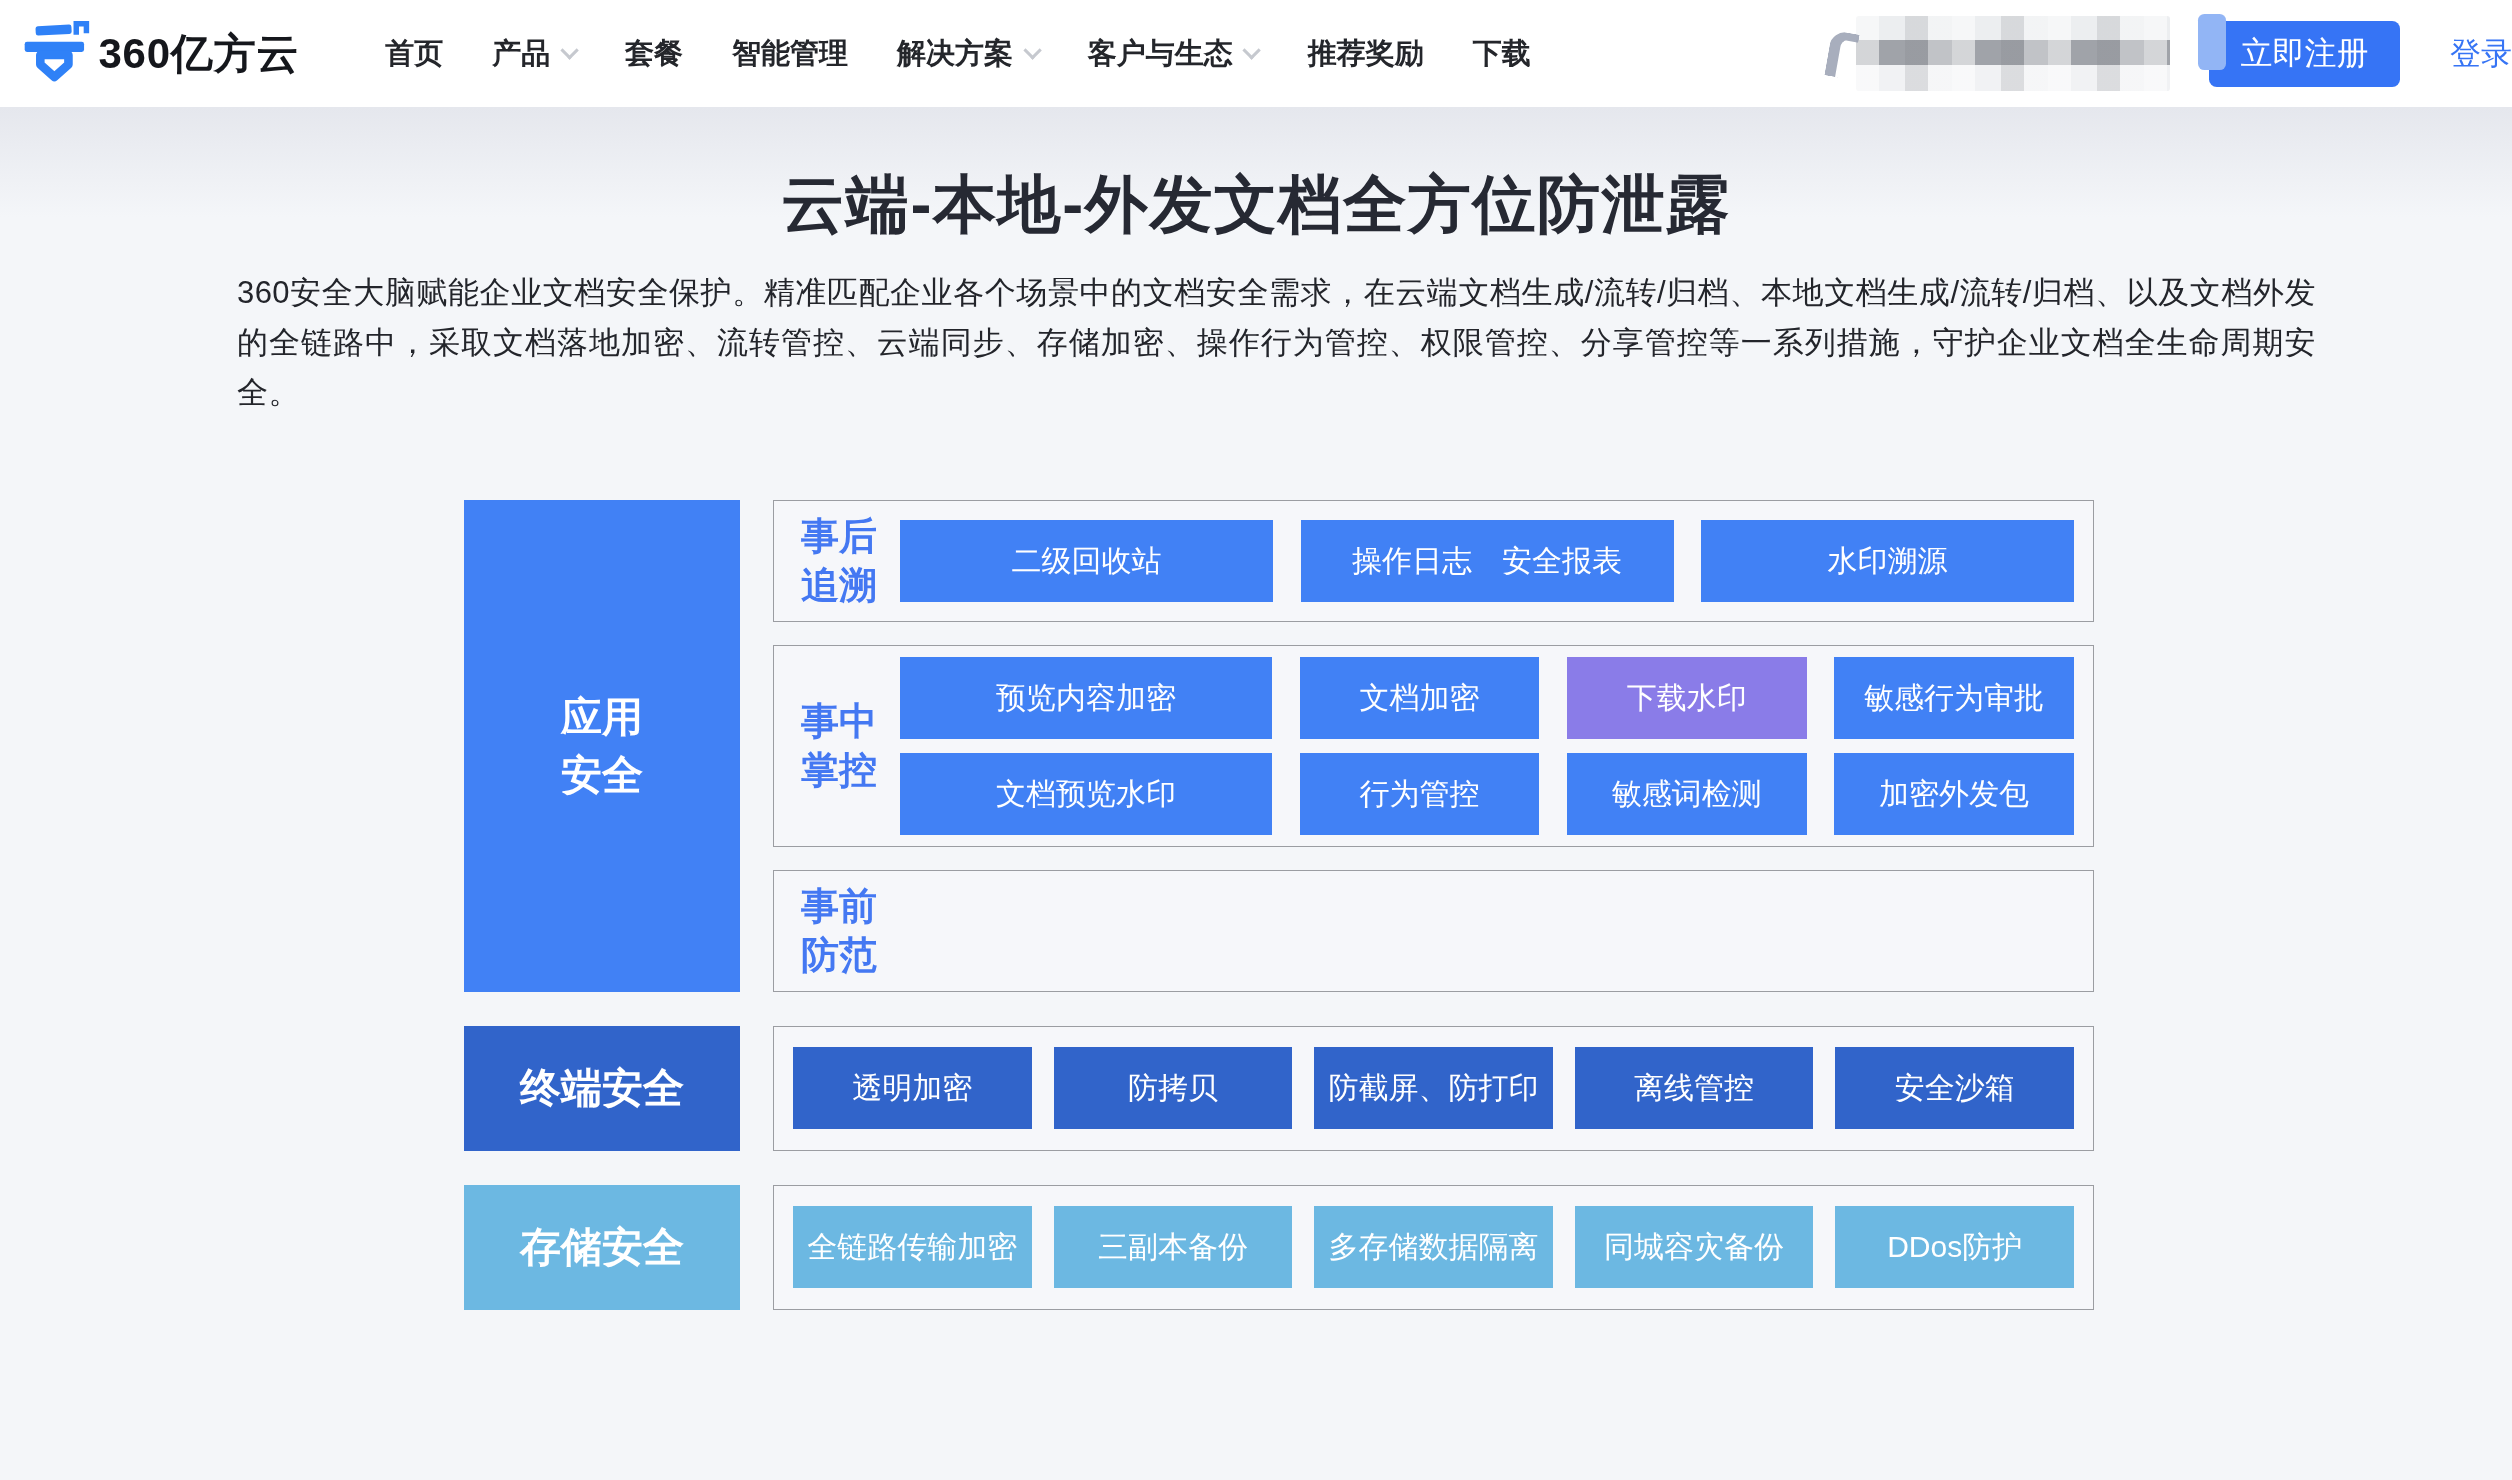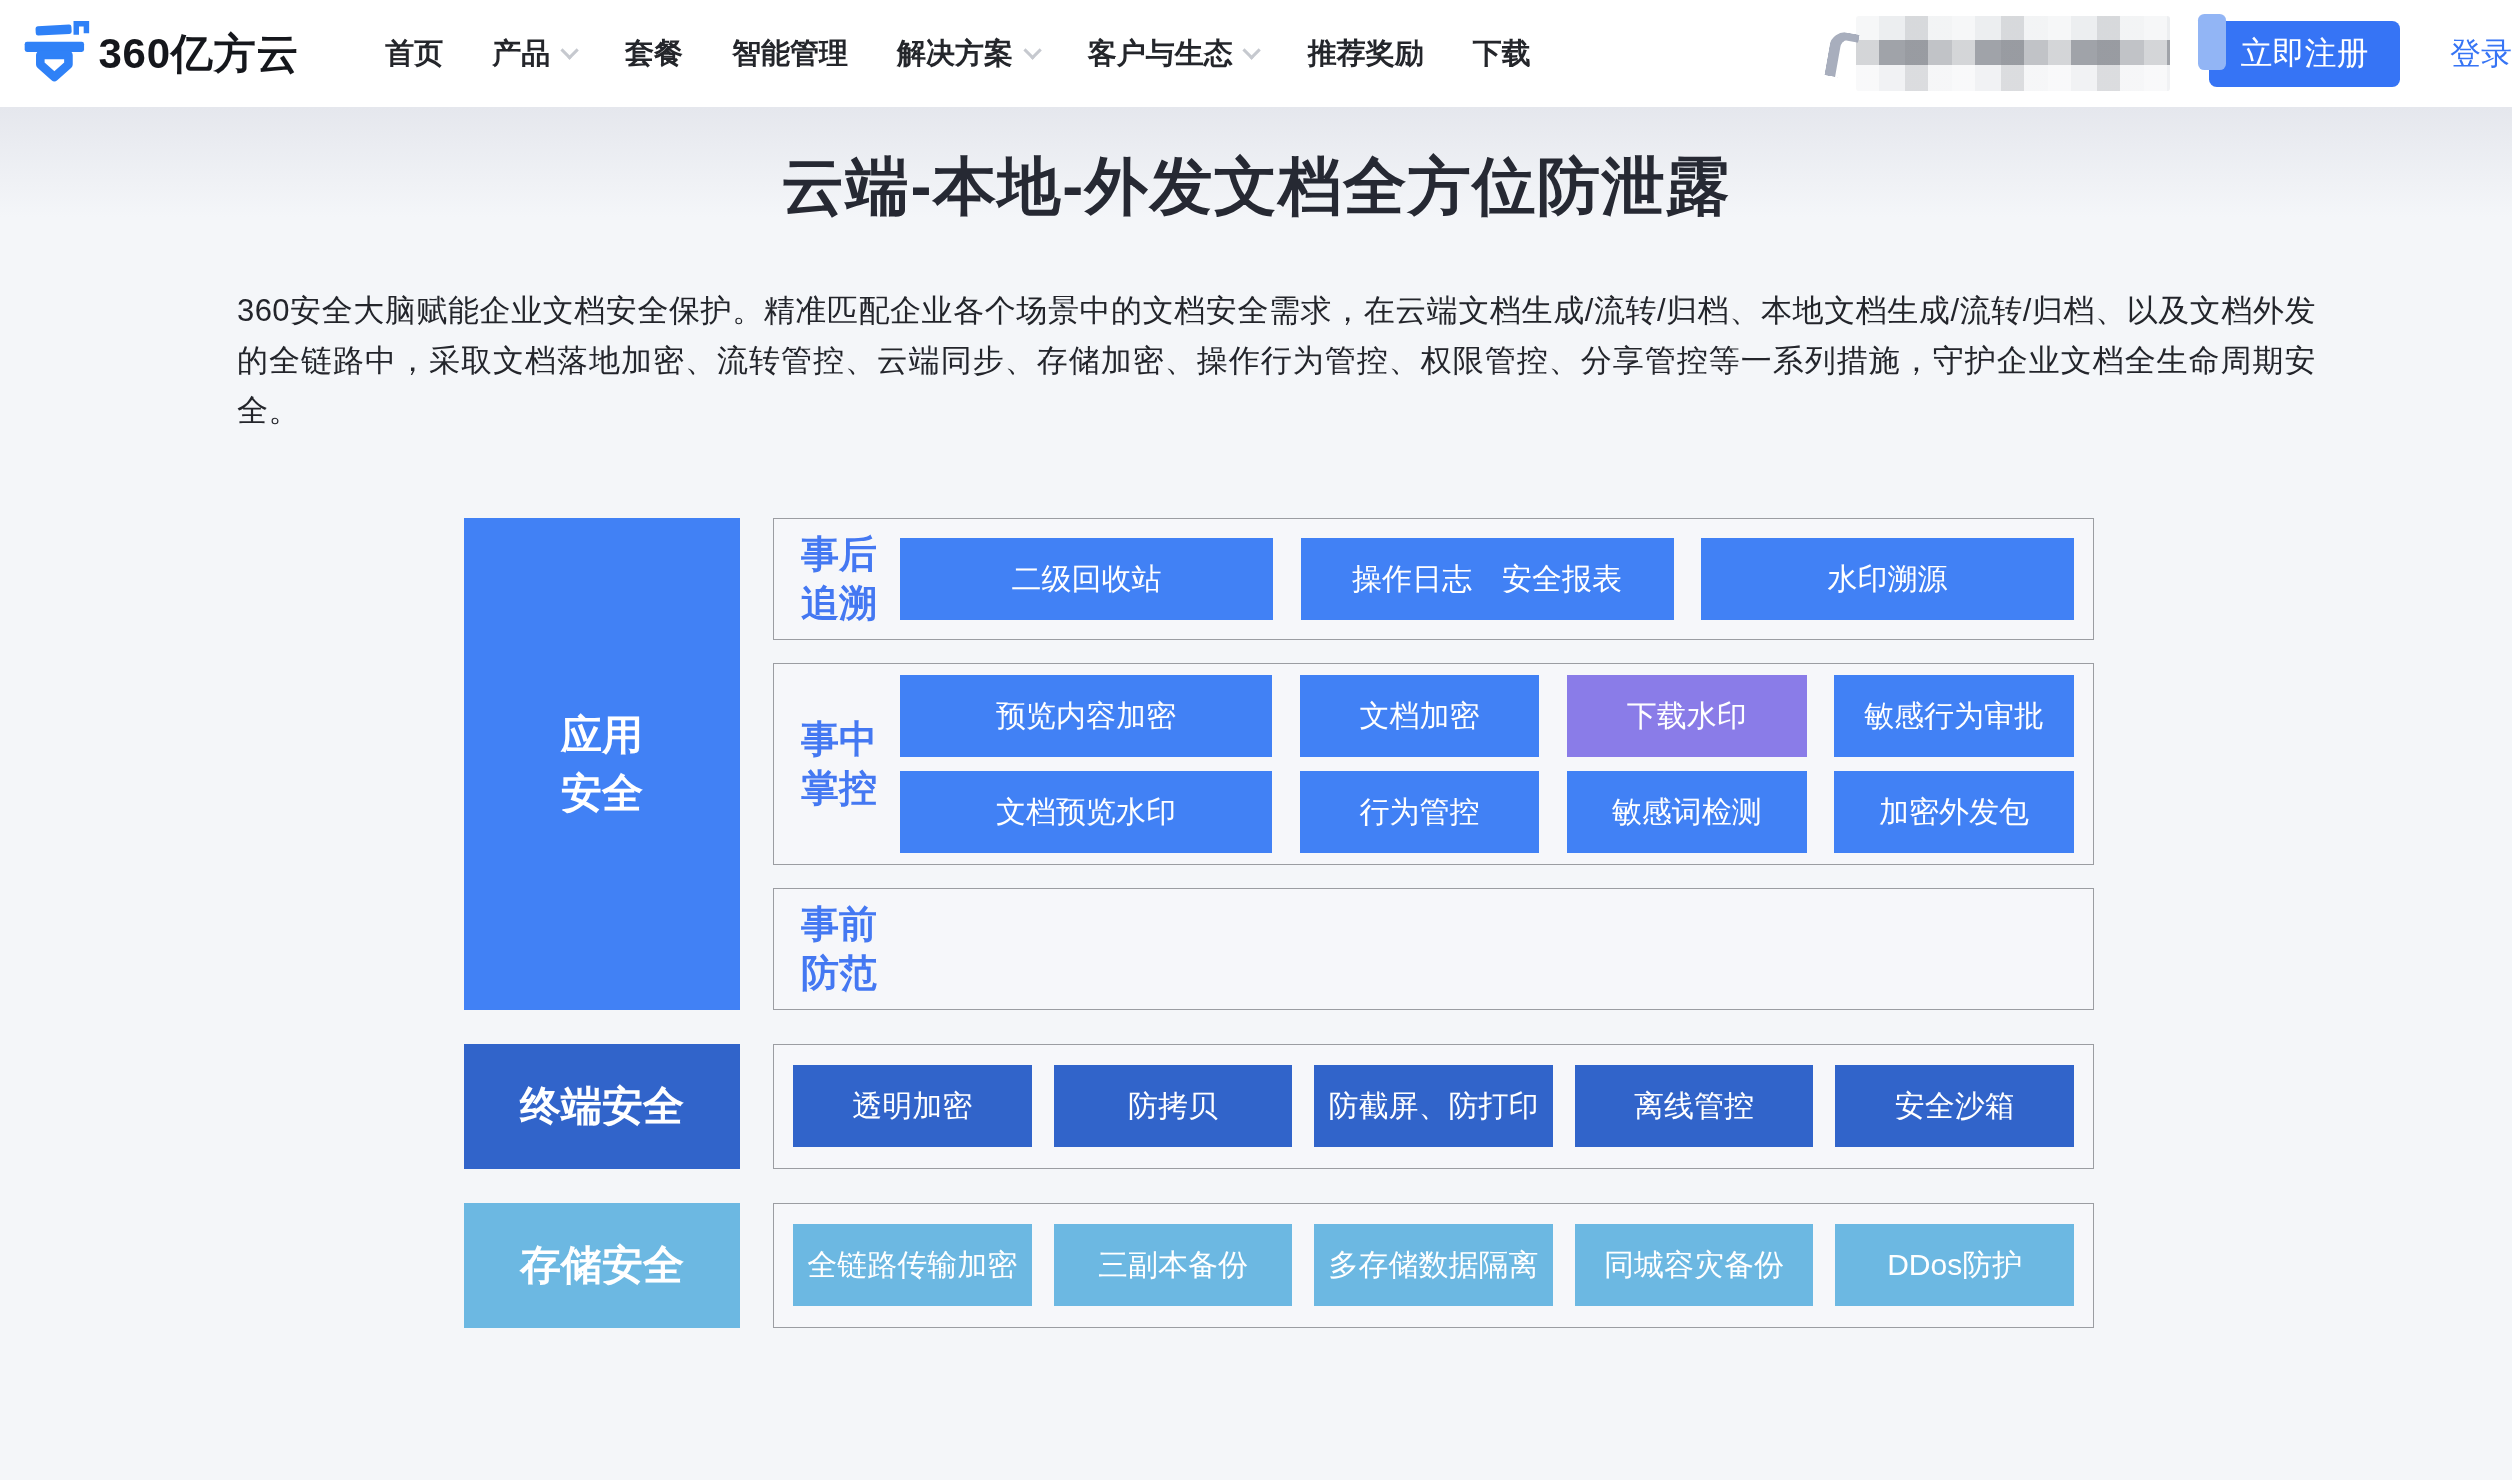--- a/index.html
+++ b/index.html
@@ -50,28 +50,28 @@
   .register .reg-label{position:relative;}
   .login{
     font-size:31px;color:var(--accent,#3674F5);font-weight:500;margin-left:50px;
     text-decoration:none;cursor:pointer;white-space:nowrap;
   }
 
   
   .hero{
     width:100%;height:1373px;box-sizing:border-box;
     background:linear-gradient(180deg,#e5e7ed 0px,#f4f6f9 110px,#f4f6f9 100%);
-    padding-top:37px;
+    padding-top:55px;
   }
   h1{
     margin:0;text-align:center;font-size:63px;font-weight:700;color:#262933;
     letter-spacing:1.6px;
   }
   .desc{
-    margin:56px 0 0 237px;width:2079px;font-size:31px;line-height:50px;color:#23252b;
+    margin:20px 0 0 237px;width:2079px;font-size:31px;line-height:50px;color:#23252b;
     text-align:justify;letter-spacing:0.4px;
   }
 
   
   .diagram{margin:82px 0 0 464px;width:1630px;}
   .drow{display:flex;align-items:stretch;margin-bottom:34px;}
   .drow:last-child{margin-bottom:0;}
   .side{
     width:276px;flex:none;margin-right:33px;color:#fff;font-weight:700;
     display:flex;align-items:center;justify-content:center;text-align:center;

